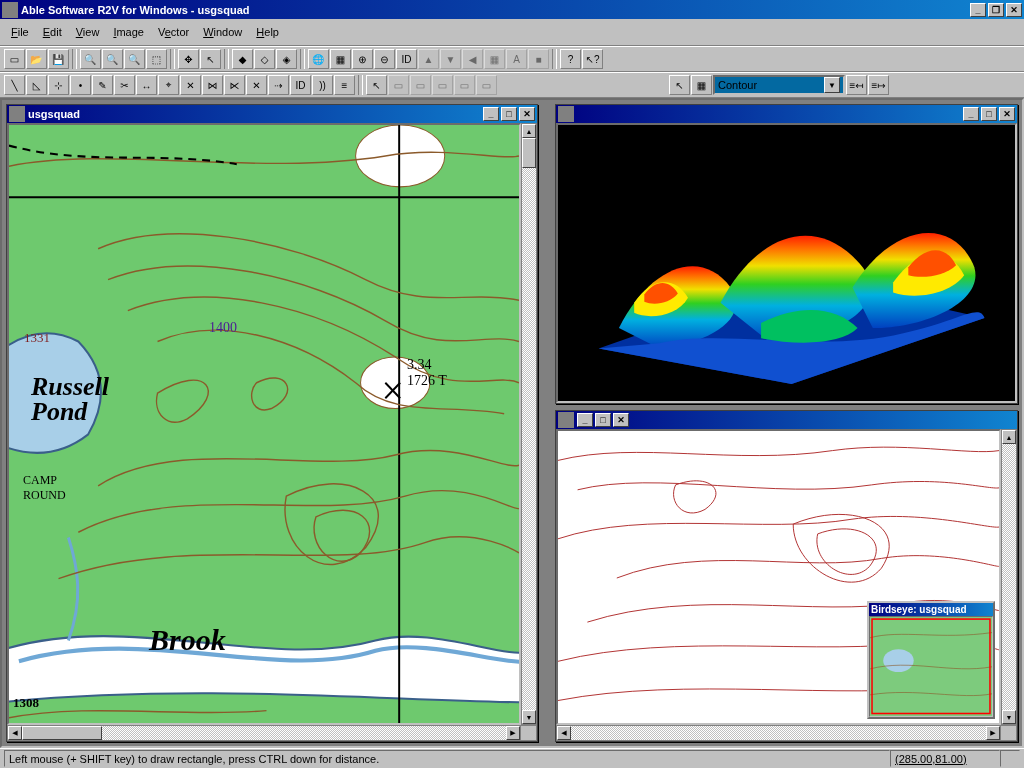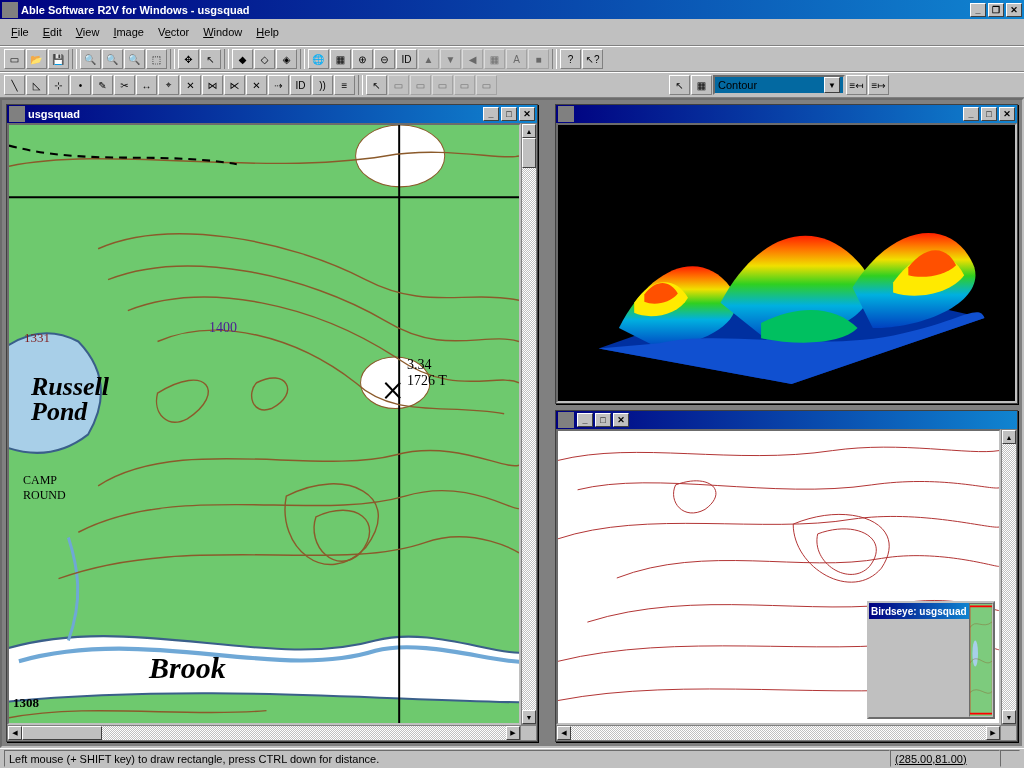--- a/index.html
+++ b/index.html
@@ -110,21 +110,21 @@
 .statuscell.grow{width:20px;}
 
 .topo { position:absolute; inset:0; background:#6ec96e; }
 .topo svg { width:100%; height:100%; }
 .terrain3d { position:absolute; inset:0; background:#000; }
 .vectors { position:absolute; inset:0; background:#fff; }
 .birdseye {
   position:absolute; right:4px; bottom:4px;
   width:128px; height:118px;
   border:2px outset #c0c0c0; background:#c0c0c0;
-  display:flex; 
+  display:flex; flex-direction:column;
 }
 .birdseye .titlebar{height:16px;font-size:10px;}
 .birdseye .bcontent{flex:1;background:#7dcb7d;border:1px inset #c0c0c0;position:relative;}
 .maplabel{position:absolute;font-family:"Times New Roman",serif;font-style:italic;font-weight:bold;color:#000;}
 .hbox{display:flex;}
 </style>
 </head>
 <body>
 
 <div class="titlebar">
@@ -269,21 +269,21 @@
                 <line x1="395" y1="250" x2="380" y2="265"></line>
               </g>
             </svg>
             <div class="maplabel" style="left:4px;top:250px;font-size:26px;line-height:0.95;margin-left:18px;"><span style="white-space:pre;">Russell
 Pond</span></div>
             <div class="maplabel" style="left:15px;top:205px;font-size:13px;color:#7f1d1d;font-style:normal;font-weight:normal;">1331</div>
             <div class="maplabel" style="left:398px;top:232px;font-size:14px;font-style:normal;font-weight:normal;white-space:pre;">3.34
 1726 T</div>
             <div class="maplabel" style="left:14px;top:348px;font-size:12px;font-style:normal;font-weight:normal;white-space:pre;">CAMP
 ROUND</div>
-            <div class="maplabel" style="left:140px;top:526px;font-size:30px;">Brook</div>
+            <div class="maplabel" style="left:140px;top:498px;font-size:30px;">Brook</div>
             <div class="maplabel" style="left:4px;top:570px;font-size:13px;font-style:normal;font-weight:bold;">1308</div>
             <div class="maplabel" style="left:200px;top:195px;font-size:14px;font-style:normal;font-weight:normal;color:#4c1d95;">1400</div>
           </div>
         </div>
         <div class="scroll-v">
           <div class="scrollbtn">▲</div>
           <div class="scroll-track">
               <div class="scroll-thumb" style="height:30px;"></div>
             </div>
           <div class="scrollbtn">▼</div>

